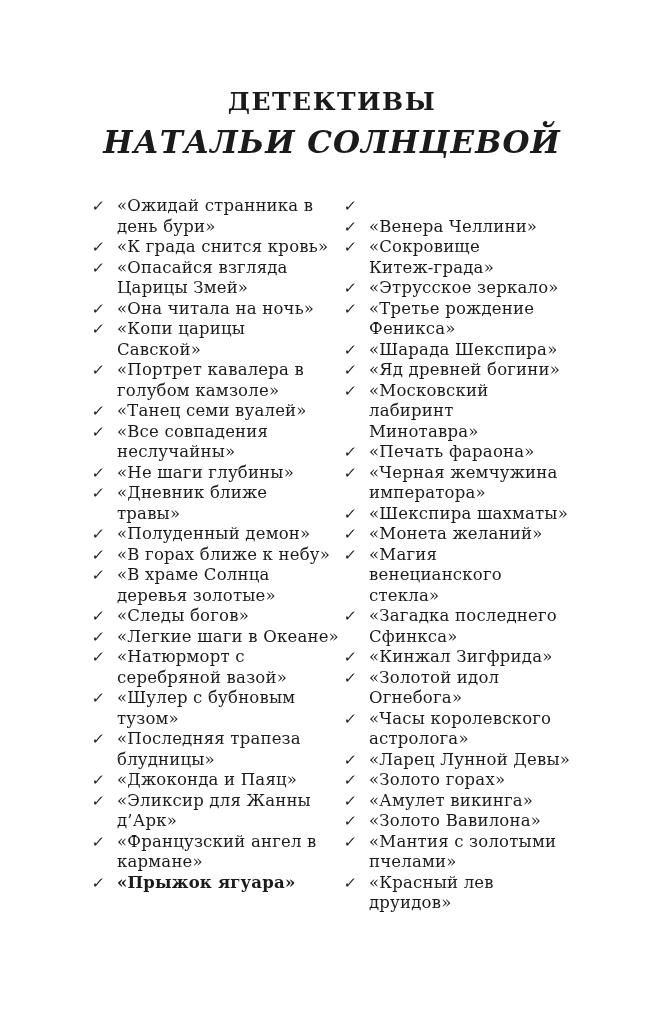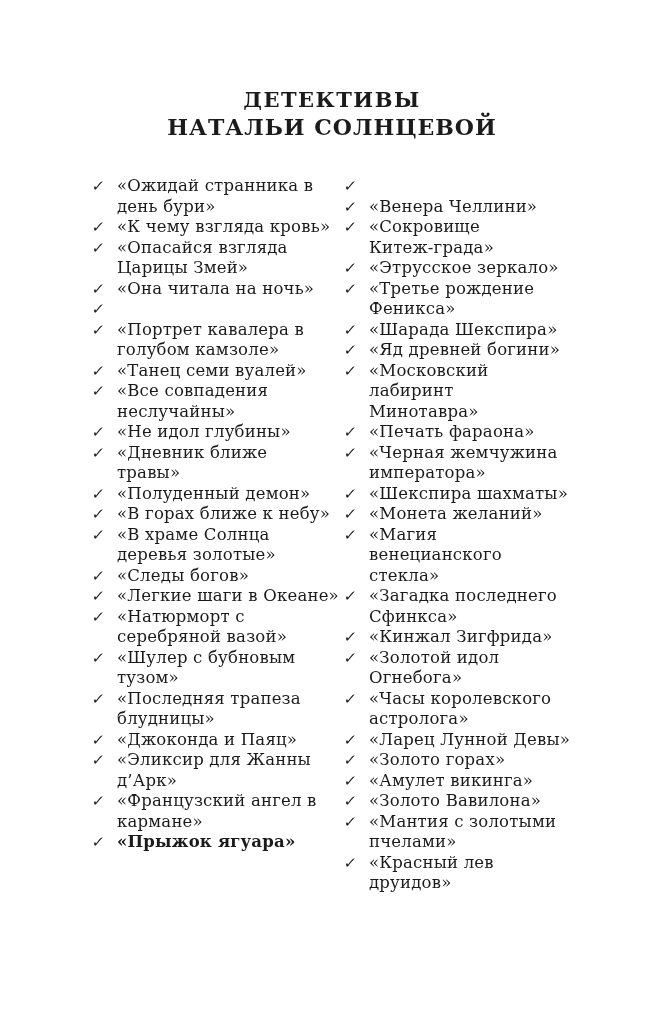--- a/index.html
+++ b/index.html
@@ -18,31 +18,32 @@
     box-sizing: border-box;
     width: 650px;
     height: 1034px;
     padding: 88px 78px 0 92px;
   }
   .series-header {
     text-align: center;
     margin-bottom: 36px;
   }
   .series-header .line1 {
-    font-size: 21px;
+    font-size: 25px;
     font-weight: 700;
     letter-spacing: 1.5px;
     line-height: 1.15;
   }
   .series-header .line2 {
-    font-size: 22px;
+    font-size: 31px;
     font-weight: 700;
     letter-spacing: 1px;
     line-height: 1.15;
-    margin-top: 3px;
+    margin-top: 8px;
+    font-style: italic;
   }
   .book-columns {
     display: flex;
     align-items: flex-start;
   }
   .book-column {
     list-style: none;
     margin: 0;
     padding: 0;
   }
@@ -83,36 +84,38 @@
   <section class="book-columns">
     <ul class="book-column left" id="col-left">
   <li class="book-item">
     <span class="check">✓</span>
     <span class="btitle">«Ожидай странника в
 день бури»</span>
   </li>
 
   <li class="book-item">
     <span class="check">✓</span>
-    <span class="btitle">«К чему взгляда кровь»</span>
+    <span class="btitle">«К града снится кровь»</span>
   </li>
 
   <li class="book-item">
     <span class="check">✓</span>
     <span class="btitle">«Опасайся взгляда
 Царицы Змей»</span>
   </li>
 
   <li class="book-item">
     <span class="check">✓</span>
     <span class="btitle">«Она читала на ночь»</span>
   </li>
 
   <li class="book-item">
     <span class="check">✓</span>
+    <span class="btitle">«Копи царицы
+Савской»</span>
   </li>
 
   <li class="book-item">
     <span class="check">✓</span>
     <span class="btitle">«Портрет кавалера в
 голубом камзоле»</span>
   </li>
 
   <li class="book-item">
     <span class="check">✓</span>
@@ -120,21 +123,21 @@
   </li>
 
   <li class="book-item">
     <span class="check">✓</span>
     <span class="btitle">«Все совпадения
 неслучайны»</span>
   </li>
 
   <li class="book-item">
     <span class="check">✓</span>
-    <span class="btitle">«Не идол глубины»</span>
+    <span class="btitle">«Не шаги глубины»</span>
   </li>
 
   <li class="book-item">
     <span class="check">✓</span>
     <span class="btitle">«Дневник ближе
 травы»</span>
   </li>
 
   <li class="book-item">
     <span class="check">✓</span>

